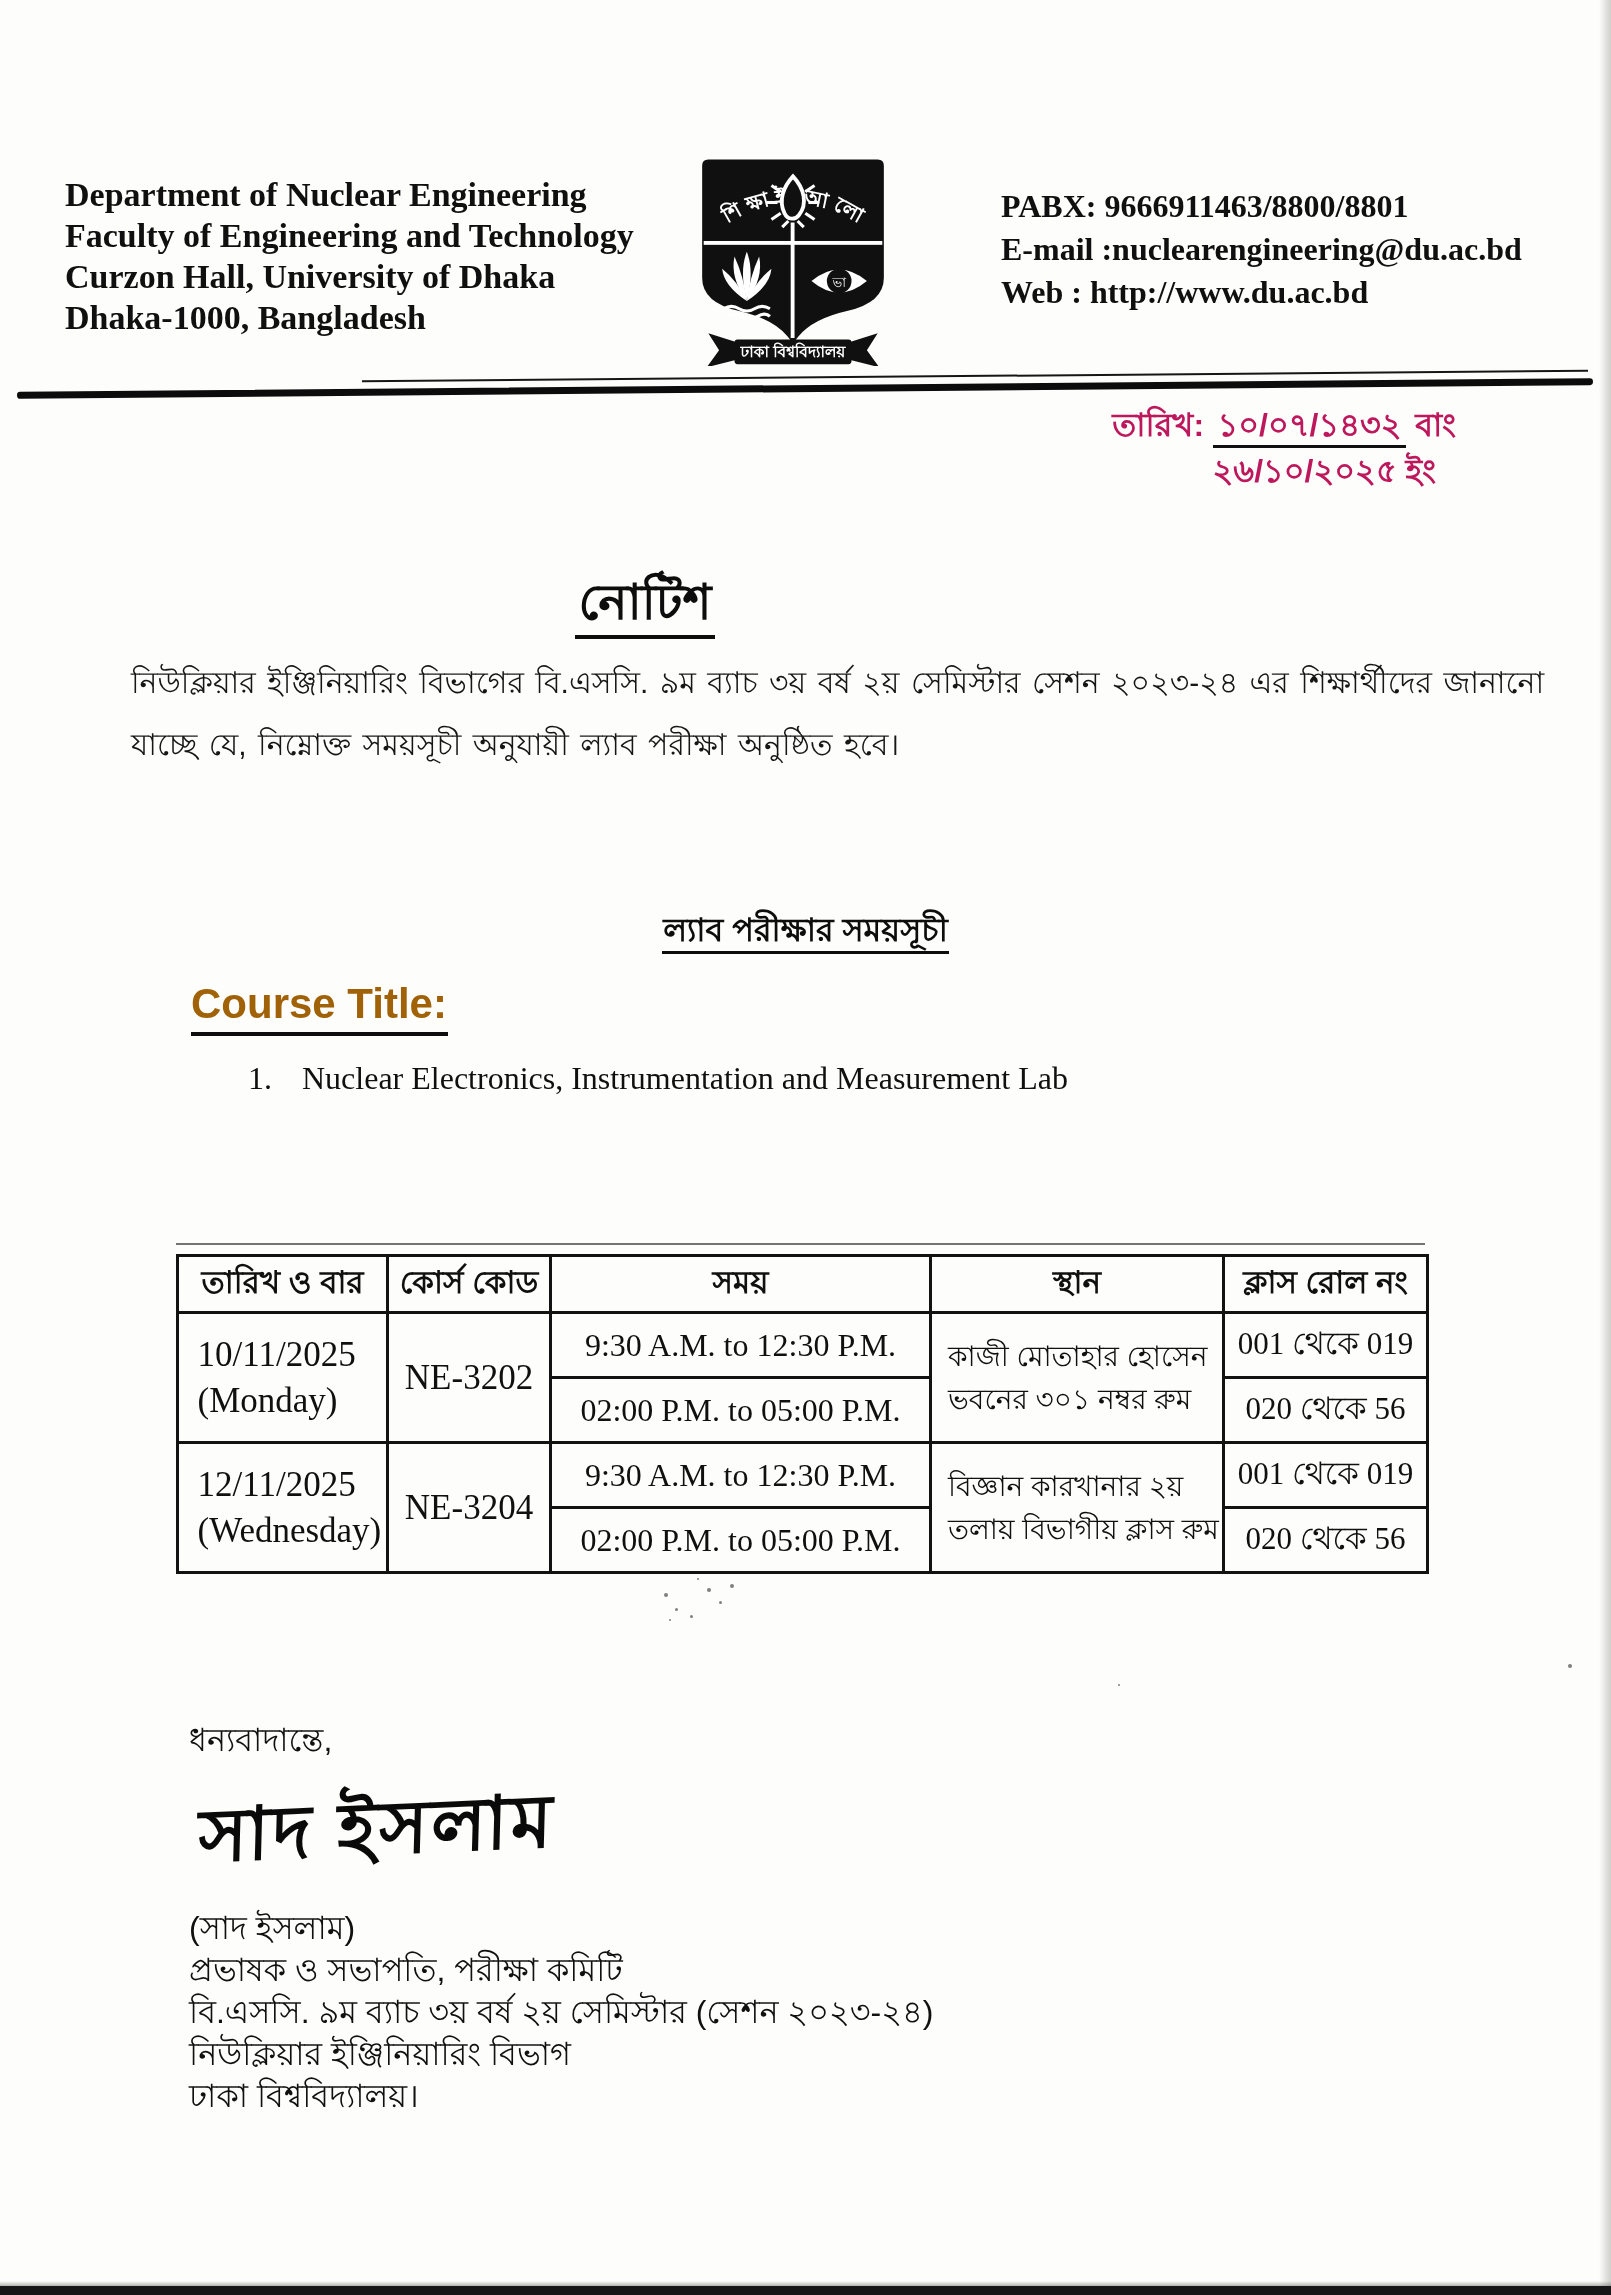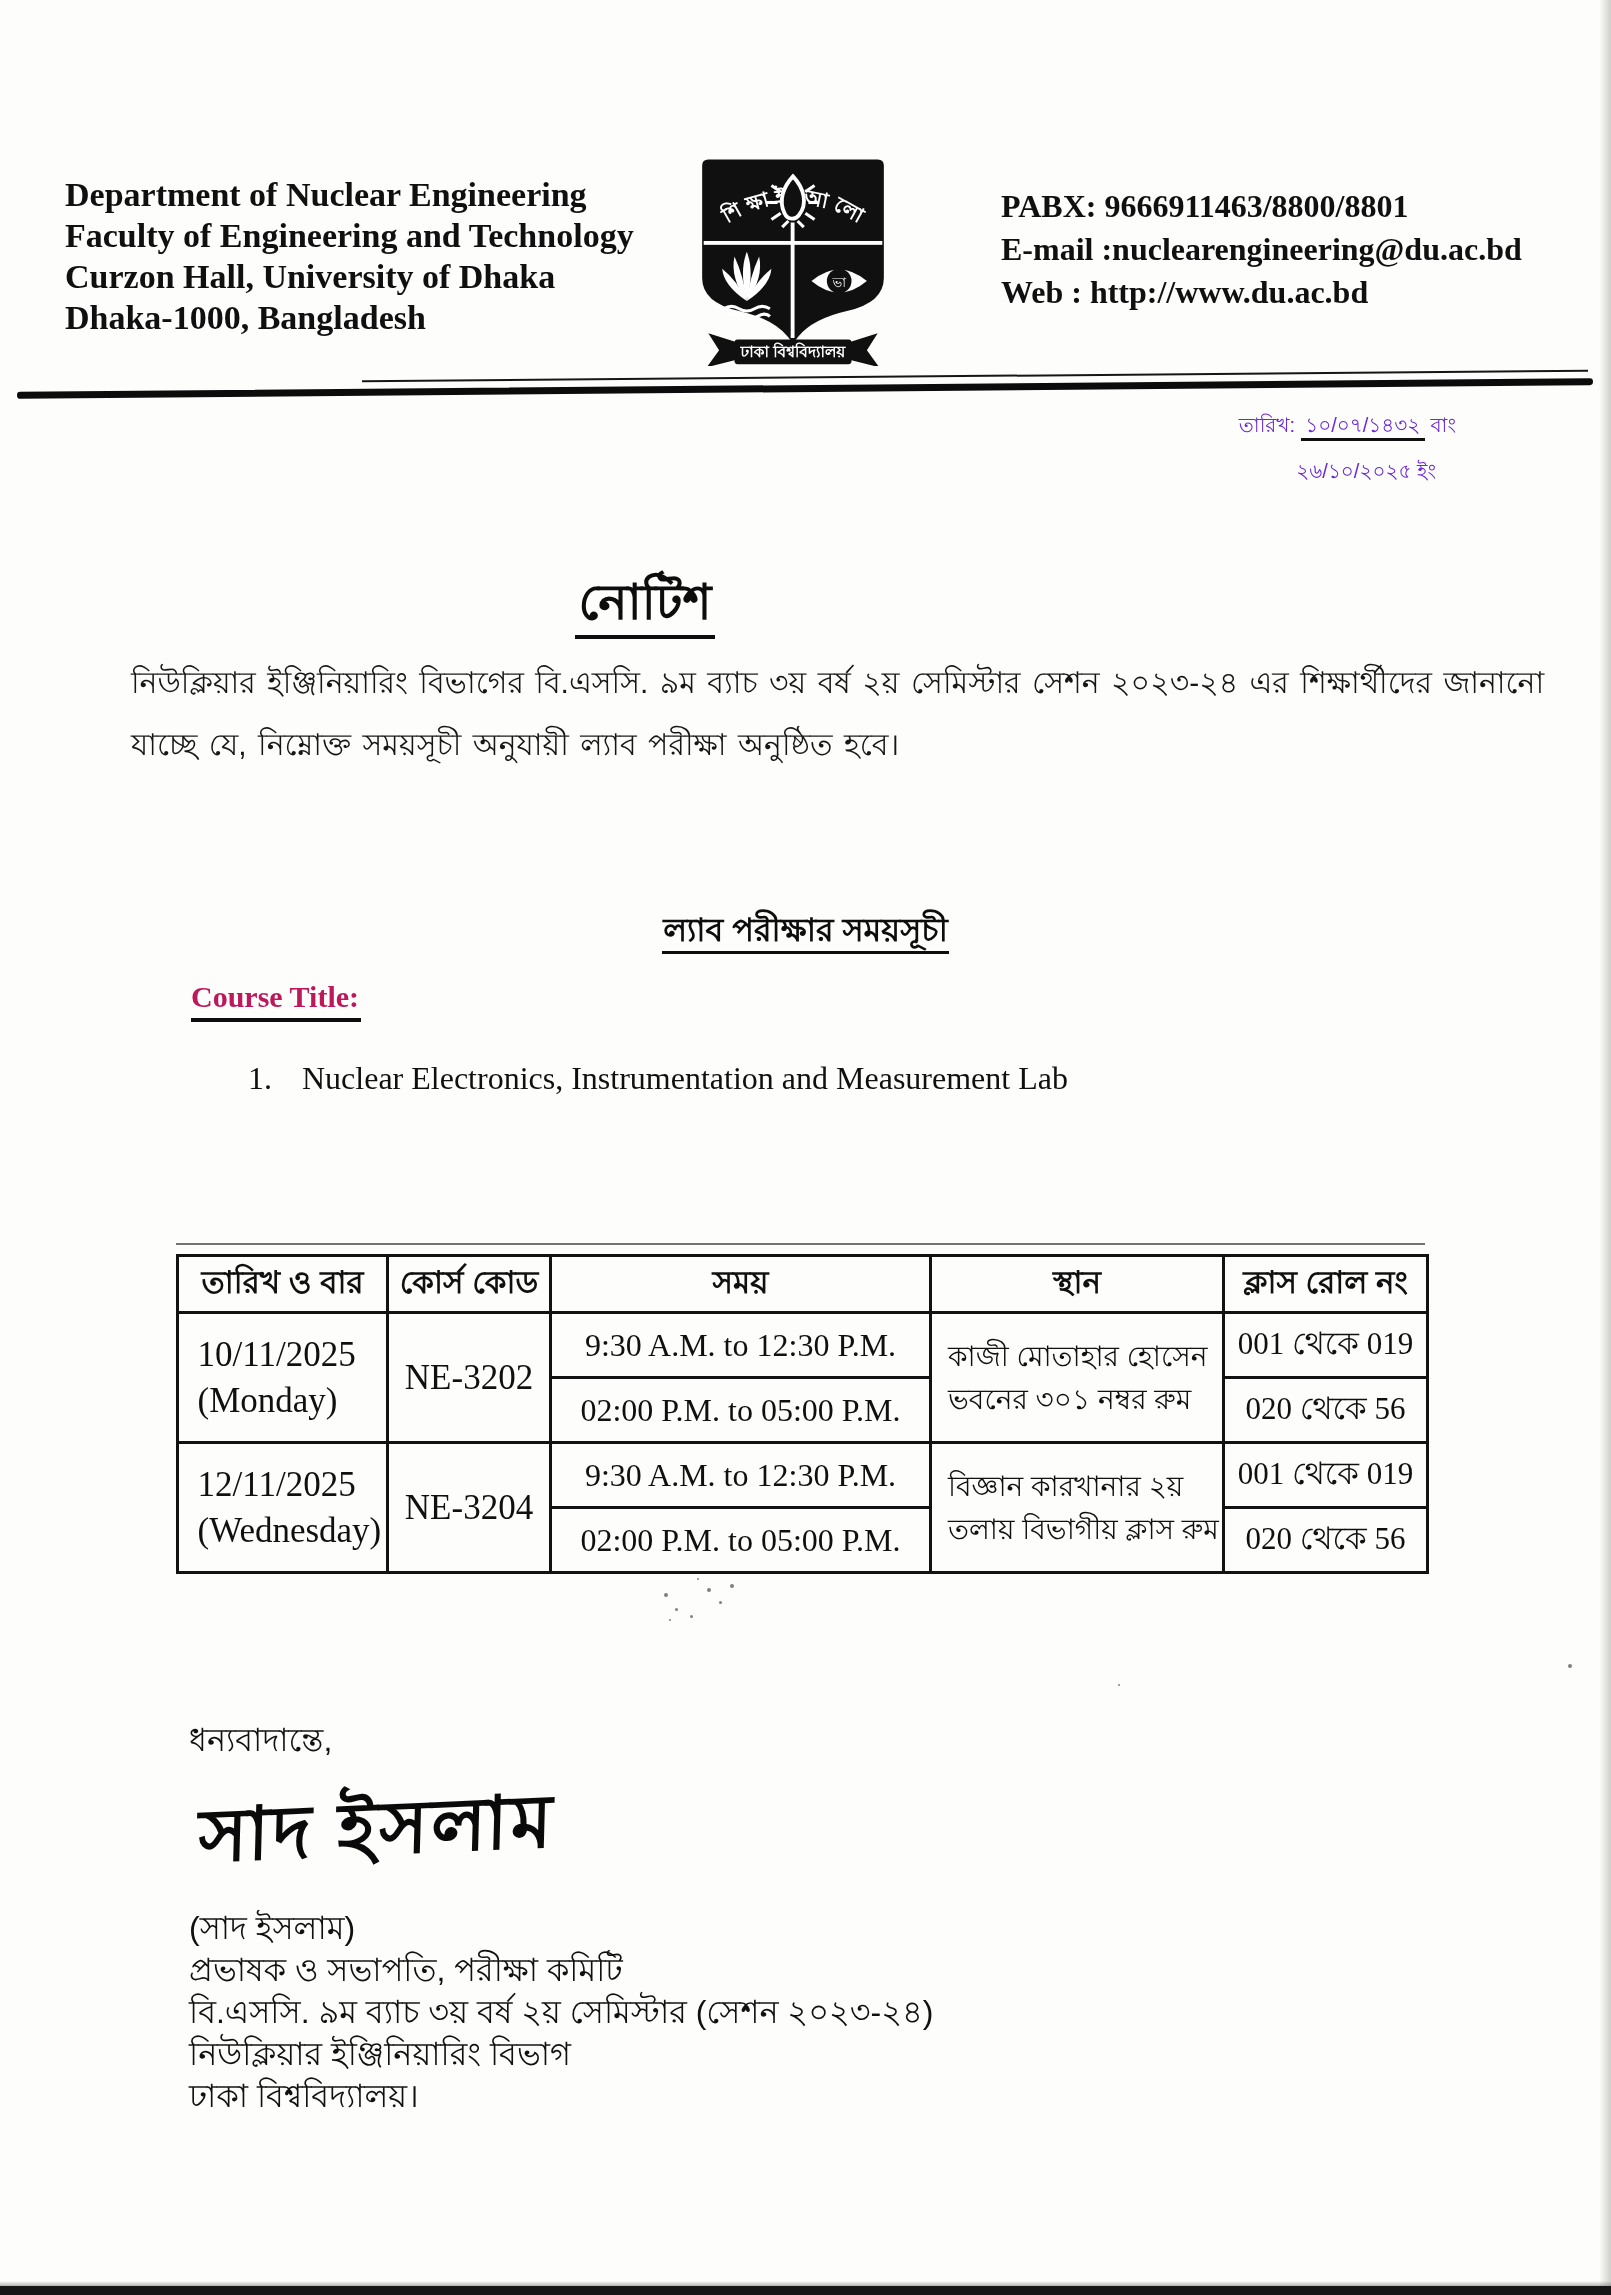--- a/index.html
+++ b/index.html
@@ -19,35 +19,35 @@
     font-family:"Liberation Serif","DejaVu Serif",serif;
     font-weight:bold;font-size:32px;line-height:43px;color:#101010;}
   .logo-wrap{position:absolute;left:696px;top:156px;width:194px;height:210px;}
   
   .rule-main{position:absolute;left:17px;top:385px;width:1576px;height:7px;
     background:#0c0c0c;transform:rotate(-0.5deg);border-radius:3.1px;}
   .rule-echo{position:absolute;left:362px;top:375px;width:1226px;height:2.3px;
     background:#161616;transform:rotate(-0.5deg);}
   
   .date-block{position:absolute;left:994px;top:402px;width:462px;
-    text-align:right;font-weight:normal;font-size:20px;line-height:46px;color:#6d28d9;}
+    text-align:right;font-weight:bold;font-size:32px;line-height:46px;color:#be185d;}
   .date-underline{border-bottom:3.1px solid #101010;padding:0 4.6px 1.5px 4.6px;}
   .date-eng{padding-right:20px;}
   
   .notice-title{position:absolute;left:0;top:565px;width:1290px;text-align:center;}
   .notice-title span{font-size:49px;font-weight:bold;color:#0d0d0d;
     border-bottom:4.6px solid #0d0d0d;padding:0 3.1px 6.2px 3.1px;}
   .para{position:absolute;left:117px;top:652px;font-size:30px;color:#161616;
     line-height:62px;white-space:nowrap;word-spacing:3.1px;margin-left:14px;}
   .sched-head{position:absolute;left:0;top:905px;width:1611px;text-align:center;}
   .sched-head span{font-size:32px;font-weight:bold;color:#0d0d0d;
     border-bottom:3.1px solid #0d0d0d;padding:0 1.5px 3.1px 1.5px;}
   .course-head{position:absolute;left:191px;top:980px;}
-  .course-head span{font-family:Liberation Serif, serif;
-    font-size:30px;font-weight:bold;color:#be185d;
+  .course-head span{font-family:Liberation Sans, sans-serif;
+    font-size:42px;font-weight:bold;color:#a16207;
     border-bottom:4.6px solid #0d0d0d;padding:0 1.5px 4.6px 0;}
   .course-item{position:absolute;left:248px;
     font-family:"Liberation Serif","DejaVu Serif",serif;
     font-size:32px;color:#101010;white-space:nowrap;margin-top:8px;}
   .course-item .num{display:inline-block;width:54px;}
   .ci-1{top:1052px;} .ci-2{top:1111px;}
   
   .sched-table{position:absolute;left:176px;top:1254px;border-collapse:collapse;
     table-layout:fixed;width:1249px;}
   .sched-table col.c1{width:210px;} .sched-table col.c2{width:163px;}

